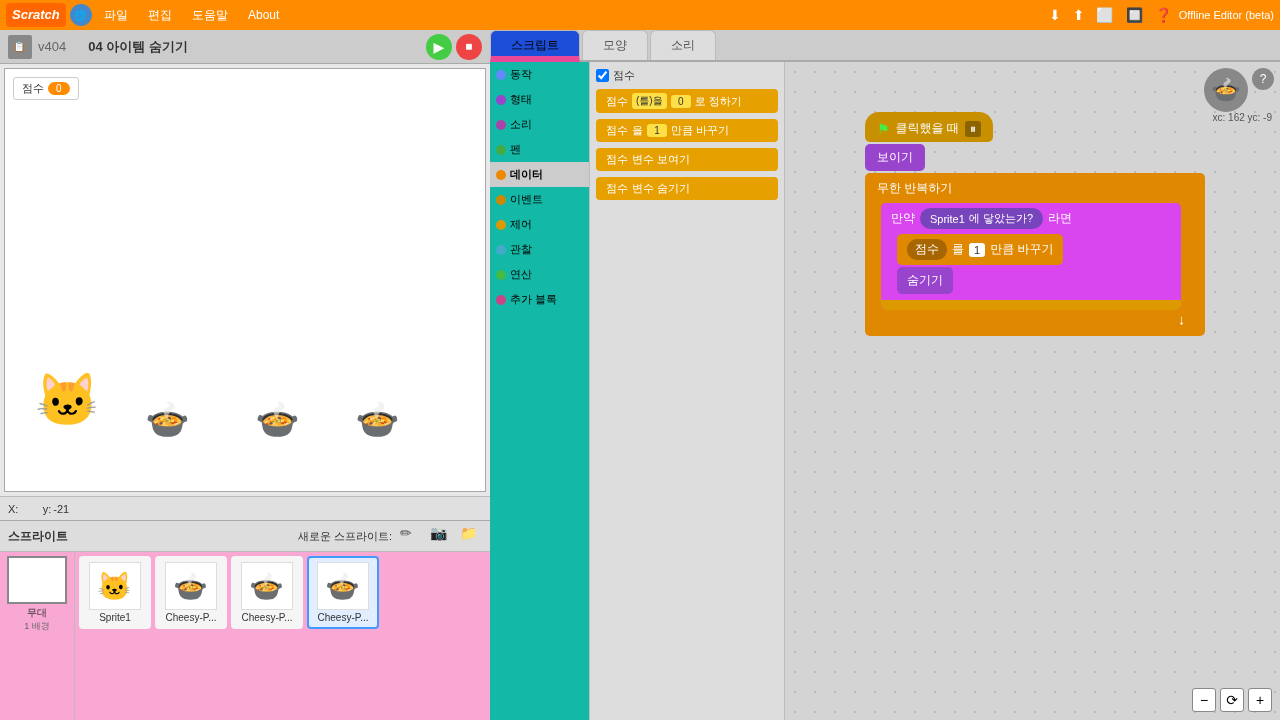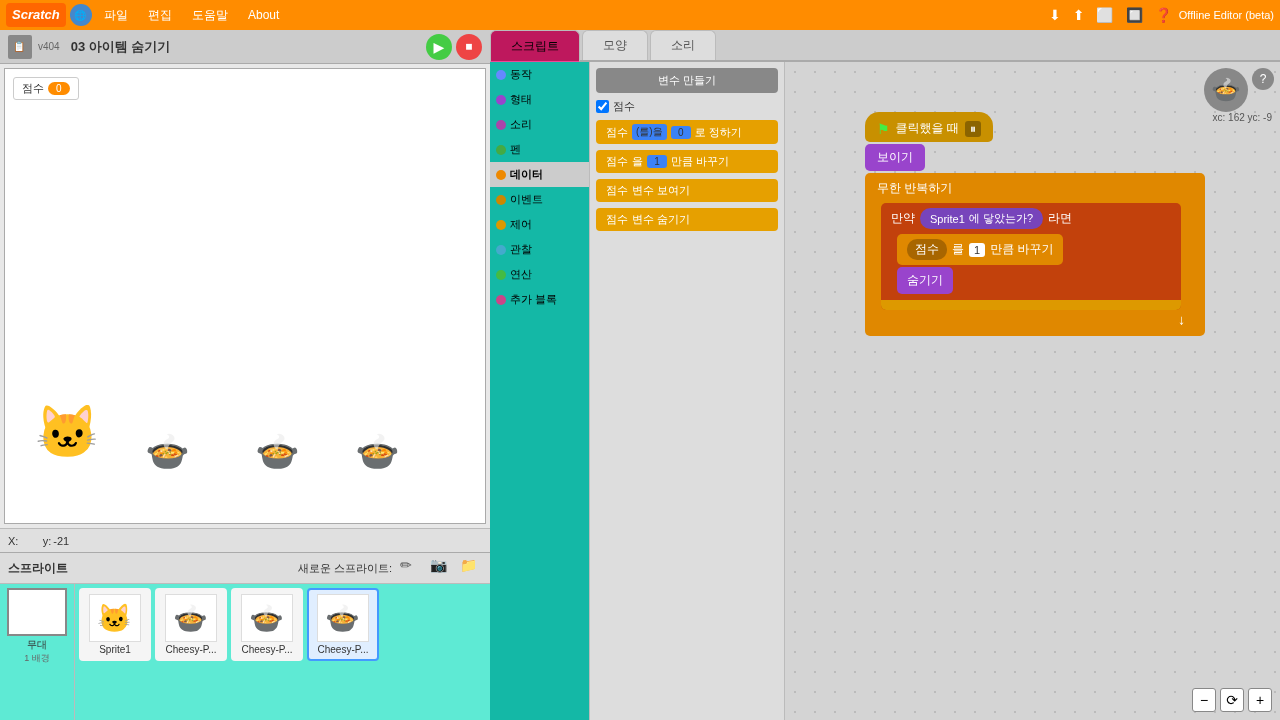--- a/index.html
+++ b/index.html
@@ -76,23 +76,23 @@
     }
     #project-icon {
       width: 24px; height: 24px;
       background: #888;
       border-radius: 2px;
       margin-right: 6px;
       display: flex; align-items: center; justify-content: center;
       font-size: 10px; color: white;
     }
     #version-label {
-      font-size: 10px;
+      font-size: 13px;
       color: #666;
-      margin-right: 11px;
+      margin-right: 22px;
     }
     #project-title {
       font-size: 13px;
       font-weight: bold;
       color: #333;
       flex: 1;
     }
     .titlebar-btn {
       width: 26px; height: 26px;
       border-radius: 50%;
@@ -164,22 +164,22 @@
       border-top: 1px solid #bbb;
       display: flex;
       align-items: center;
       padding: 0 8px;
       font-size: 11px;
       color: #333;
     }
 
     
     #sprite-panel {
-      height: 168px;
-      background: #5eead4;
+      height: 200px;
+      background: #f9a8d4;
       border-top: 1px solid #aaa;
       display: flex;
       flex-direction: column;
     }
     #sprite-panel-header {
       display: flex;
       align-items: center;
       padding: 4px 8px;
       background: #ddd;
       border-bottom: 1px solid #bbb;
@@ -297,23 +297,23 @@
       font-size: 12px;
       cursor: pointer;
       border: 1px solid #bbb;
       border-bottom: none;
       border-radius: 6px 6px 0 0;
       margin-right: 2px;
       background: #ddd;
       color: #555;
     }
     .tab-btn.active {
-      background: #be185d;
+      background: #1d4ed8;
       color: #000;
-      border-bottom: 1px solid #ec4899;
+      border-bottom: 6px solid #ec4899;
       margin-bottom: -2px;
     }
 
     
     #script-content {
       display: flex;
       flex: 1;
       overflow: hidden;
     }
 
@@ -361,21 +361,21 @@
       font-size: 11px;
       color: white;
       cursor: pointer;
       white-space: nowrap;
       gap: 4px;
       flex-wrap: wrap;
     }
     .block-orange { background: #e6a000; }
 
     .block-input {
-      background: #3b82f6;
+      background: #fde047;
       color: #333;
       border-radius: 3px;
       padding: 1px 4px;
       font-size: 10px;
       min-width: 20px;
       text-align: center;
     }
 
     .make-var-btn {
       background: #888;
@@ -488,21 +488,21 @@
   <span class="offline-label">Offline Editor (beta)</span>
 </div>
 
 <div id="main-layout">
 
   <div id="left-panel">
 
     <div id="project-titlebar">
       <div id="project-icon">📋</div>
       <span id="version-label">v404</span>
-      <span id="project-title">03 아이템 숨기기</span>
+      <span id="project-title">04 아이템 숨기기</span>
       <button class="titlebar-btn" id="green-flag-btn">
         <span>▶</span>
       </button>
       <button class="titlebar-btn" id="stop-btn">
         <span>⏹</span>
       </button>
     </div>
 
     <div id="stage-area">
       <div id="stage-canvas">
@@ -617,21 +617,20 @@
           <div class="cat-color-dot" style="background:#44bb44;"></div>
           <span>연산</span>
         </div>
         <div class="block-cat-item">
           <div class="cat-color-dot" style="background:#cc4488;"></div>
           <span>추가 블록</span>
         </div>
       </div>
 
       <div id="block-palette">
-        <button class="make-var-btn">변수 만들기</button>
 
         <div class="var-checkbox">
           <input type="checkbox" checked="" style="">
           <span>점수</span>
         </div>
 
         <div class="scratch-block block-orange">
           <span>점수</span>
           <span class="block-input">(를)을</span>
           <span class="block-input">0</span>
@@ -679,21 +678,21 @@
           <div style="display:inline-flex; align-items:flex-end; background:#9944cc; border-radius:5px; padding:5px 12px; color:white; font-size:12px; gap:6px; cursor:grab; margin-bottom:2px;">
             <span>보이기</span>
           </div>
           <br>
           
           <div style="display:inline-block; background:#e08800; border-radius:5px; min-width:340px; cursor:grab;">
             <div style="display:flex; align-items:center; padding:5px 12px; color:white; font-size:12px; gap:6px; min-height:30px;">
               <span>무한 반복하기</span>
             </div>
             
-            <div style="margin-left:16px; background:#c2410c; border-radius:5px; min-width:300px; display:inline-block;">
+            <div style="margin-left:16px; background:#d946ef; border-radius:5px; min-width:300px; display:inline-block;">
               <div style="display:flex; align-items:center; padding:5px 10px; color:white; font-size:12px; gap:5px; flex-wrap:wrap;">
                 <span>만약</span>
                 <span style="background:#7744bb; color:white; border-radius:12px; padding:3px 10px; font-size:11px; display:inline-flex; align-items:center; gap:4px;">
                   <span>Sprite1</span>
                   <span>에 닿았는가?</span>
                 </span>
                 <span>라면</span>
               </div>
               
               <div style="margin-left:16px; padding-bottom:2px;">

